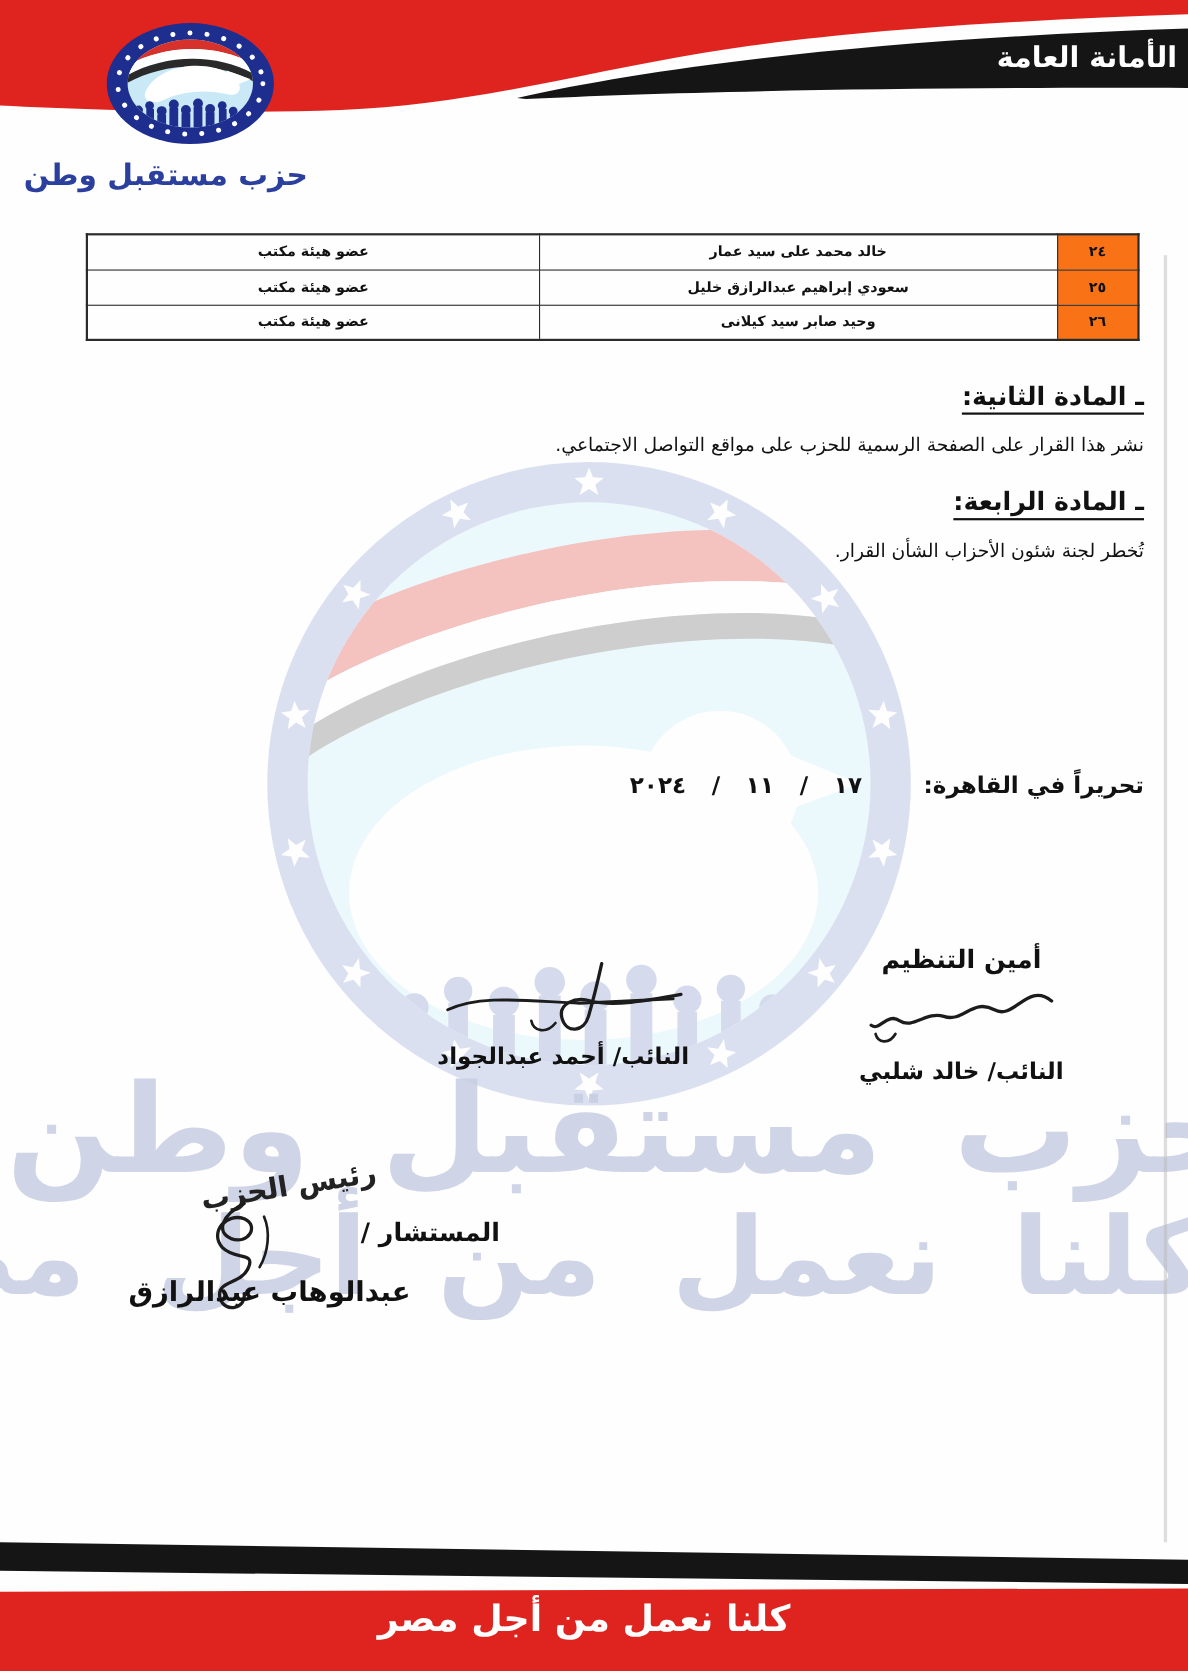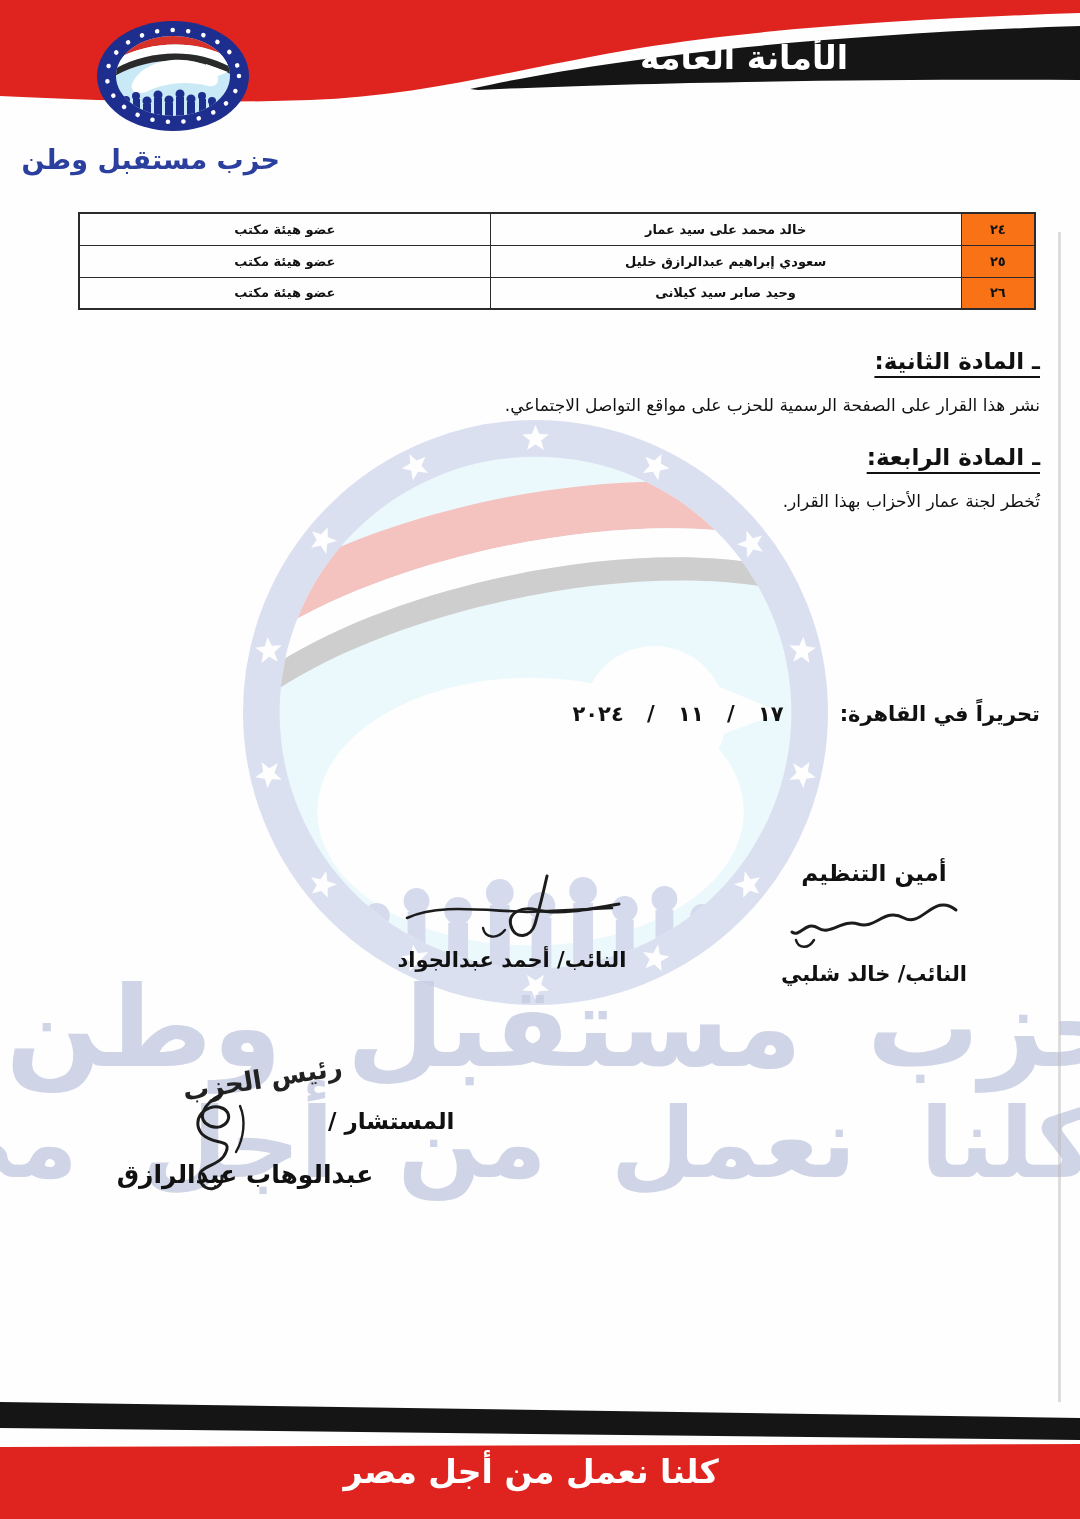--- a/index.html
+++ b/index.html
@@ -6,22 +6,22 @@
   html,body { width:1080px; height:1519px; }
   body {
     position:relative; overflow:hidden; background:#fefefe;
     font-family:"DejaVu Sans", sans-serif; color:#111;
   }
   .abs { position:absolute; }
 
   
   #header-svg { left:0; top:0; }
   #secretariat-title {
-    left:640px; top:38px; width:430px; text-align:left;
-    color:#fff; font-size:33px; font-weight:bold; letter-spacing:.5px;
+    left:640px; top:38px; width:430px; text-align:right;
+    color:#fff; font-size:26px; font-weight:bold; letter-spacing:.5px;
   }
   #logo-block { left:48px; top:16px; width:250px; text-align:center; }
   #logo-caption { margin-top:0px; padding-right:18px; color:#2b3f9e; font-size:27px; font-weight:800; white-space:nowrap; }
 
   
   #members-table {
     left:78px; top:212px; width:958px;
     border:2px solid #2b2b2b; border-collapse:collapse; direction:rtl;
   }
   #members-table td {
@@ -218,21 +218,21 @@
   </tbody>
 </table>
 
 <div id="articles" class="abs fg">
   <div class="article">
     <div><span class="article-title">ـ المادة الثانية:</span></div>
     <div class="article-body">نشر هذا القرار على الصفحة الرسمية للحزب على مواقع التواصل الاجتماعي.</div>
   </div>
   <div class="article">
     <div><span class="article-title">ـ المادة الرابعة:</span></div>
-    <div class="article-body">تُخطر لجنة عمار الأحزاب بهذا القرار.</div>
+    <div class="article-body">تُخطر لجنة شئون الأحزاب الشأن القرار.</div>
   </div>
 </div>
 
 <div id="dateline" class="abs fg">
   <span>تحريراً في القاهرة:</span>
   <span class="date">١٧ / ١١ / ٢٠٢٤</span>
 </div>
 
 <div id="sig-right" class="abs fg sig-block">
   <div class="sig-title">أمين التنظيم</div>

